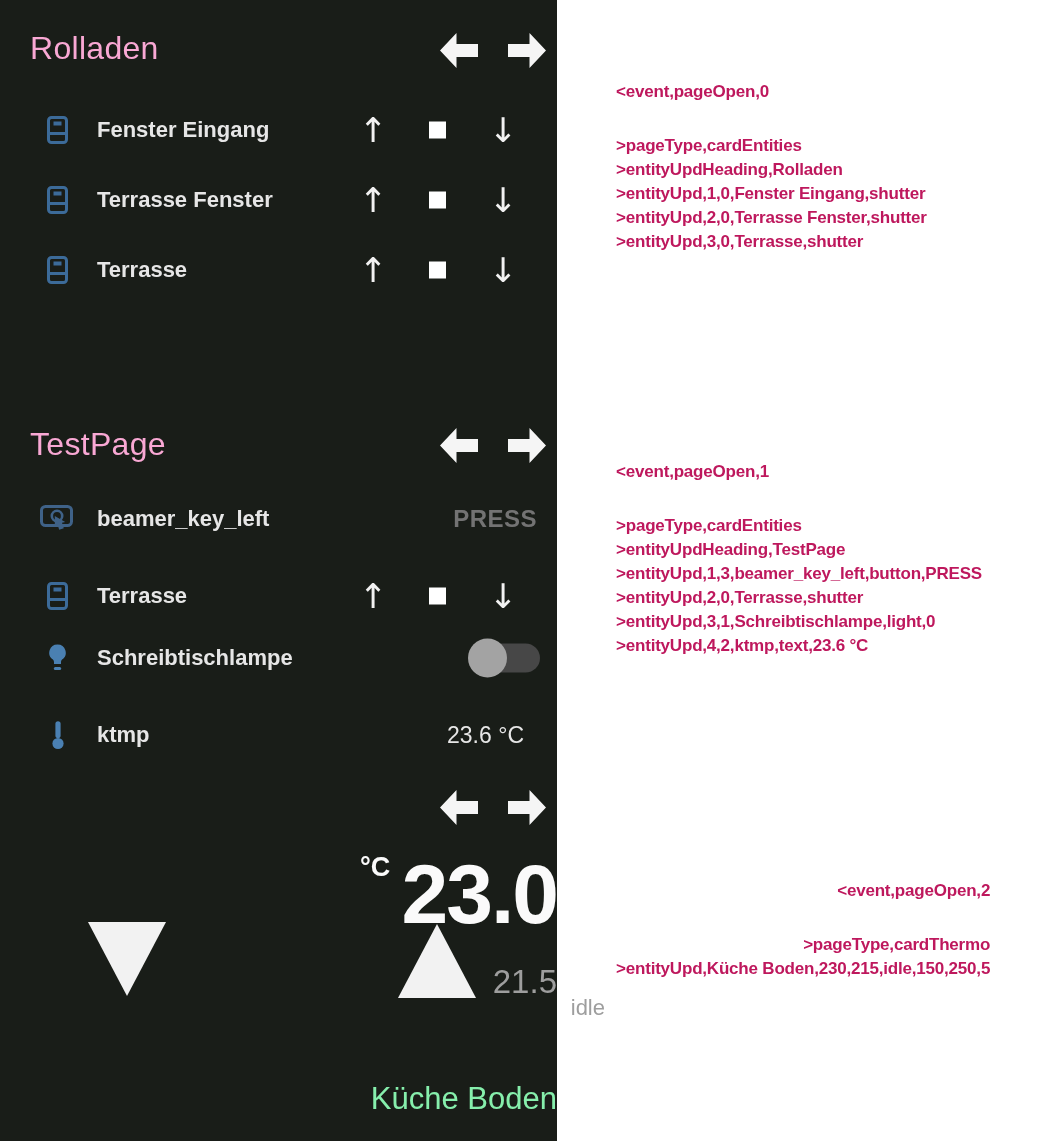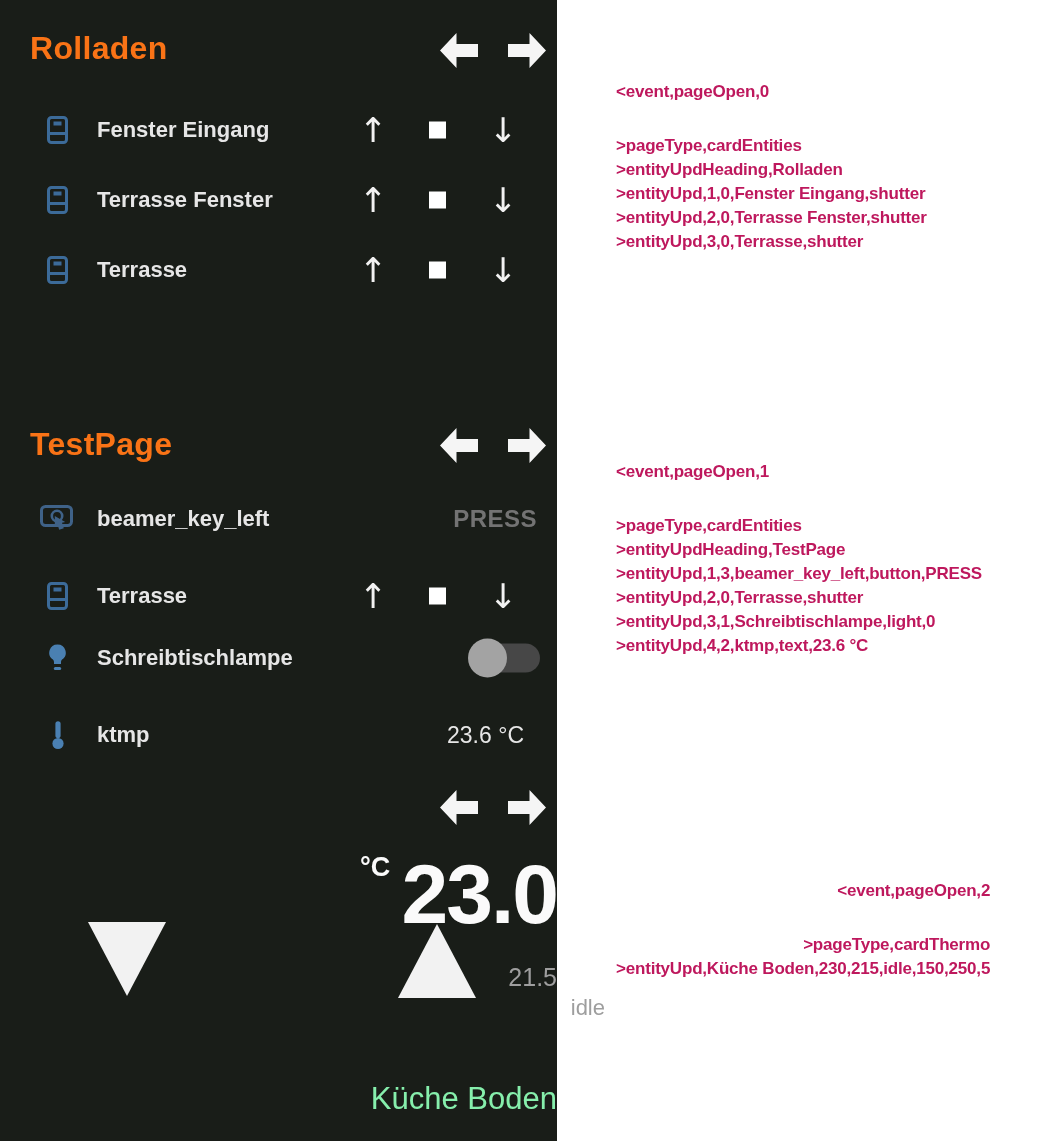--- a/index.html
+++ b/index.html
@@ -2,22 +2,22 @@
 <html><head>
 <meta charset="utf-8">
 <style>
   html,body{margin:0;padding:0;background:#ffffff;}
   .stage{position:relative;width:1045px;height:1141px;background:#ffffff;
          font-family:"Liberation Sans",sans-serif;overflow:hidden;}
 
   
   .panel{position:absolute;left:0;top:0;width:557px;height:1141px;background:#191d18;}
 
-  .card-title{position:absolute;left:30px;color:#f97316;font-size:32px;line-height:40px;
-              font-weight:700;letter-spacing:.3px;}
+  .card-title{position:absolute;left:30px;color:#f9a8d4;font-size:32px;line-height:40px;
+              font-weight:400;letter-spacing:.3px;}
   #title-card1{top:28px;}
   #title-card2{top:424px;}
 
   .nav{position:absolute;width:38px;height:35px;cursor:pointer;}
   .nav svg{display:block;width:38px;height:35px;fill:#f5f5f5;}
   .nav.prev{left:440px;} .nav.next{left:508px;}
   .nav.c1{top:33px;} .nav.c2{top:428px;} .nav.c3{top:790px;}
 
   .row{position:absolute;left:0;width:557px;height:44px;}
   .row .icon{position:absolute;top:50%;transform:translateY(-50%);display:block;line-height:0;}
@@ -38,21 +38,21 @@
 
   .toggle{position:absolute;left:470px;top:50%;transform:translateY(-50%);
           width:70px;height:29px;border-radius:15px;background:#474747;cursor:pointer;}
   .toggle .knob{position:absolute;left:-2px;top:-5px;width:39px;height:39px;
                 border-radius:50%;background:#a3a3a3;}
 
   
   .thermo-text{position:absolute;left:0;width:557px;text-align:right;}
   #big-temp{top:852px;font-size:84px;line-height:1;font-weight:700;color:#fafafa;letter-spacing:-2px;}
   #temp-unit{position:absolute;left:360px;top:852px;font-size:27px;font-weight:700;color:#fafafa;}
-  #target-temp{top:963px;font-size:25px;color:#9e9e9e;}
+  #target-temp{top:963px;font-size:33px;color:#9e9e9e;}
   #hvac-state{top:995px;font-size:22px;color:#9e9e9e;margin-left:48px;}
   #thermo-title{top:1081px;font-size:31px;color:#86efac;}
   .tri{position:absolute;cursor:pointer;line-height:0;}
   .tri svg{display:block;fill:#f2f2f2;}
   #tri-down{left:88px;top:922px;}
   #tri-up{left:398px;top:924px;}
 
   
   .ann{position:absolute;left:616px;color:#be185d;font-weight:700;font-size:17px;
        letter-spacing:-0.2px;}

